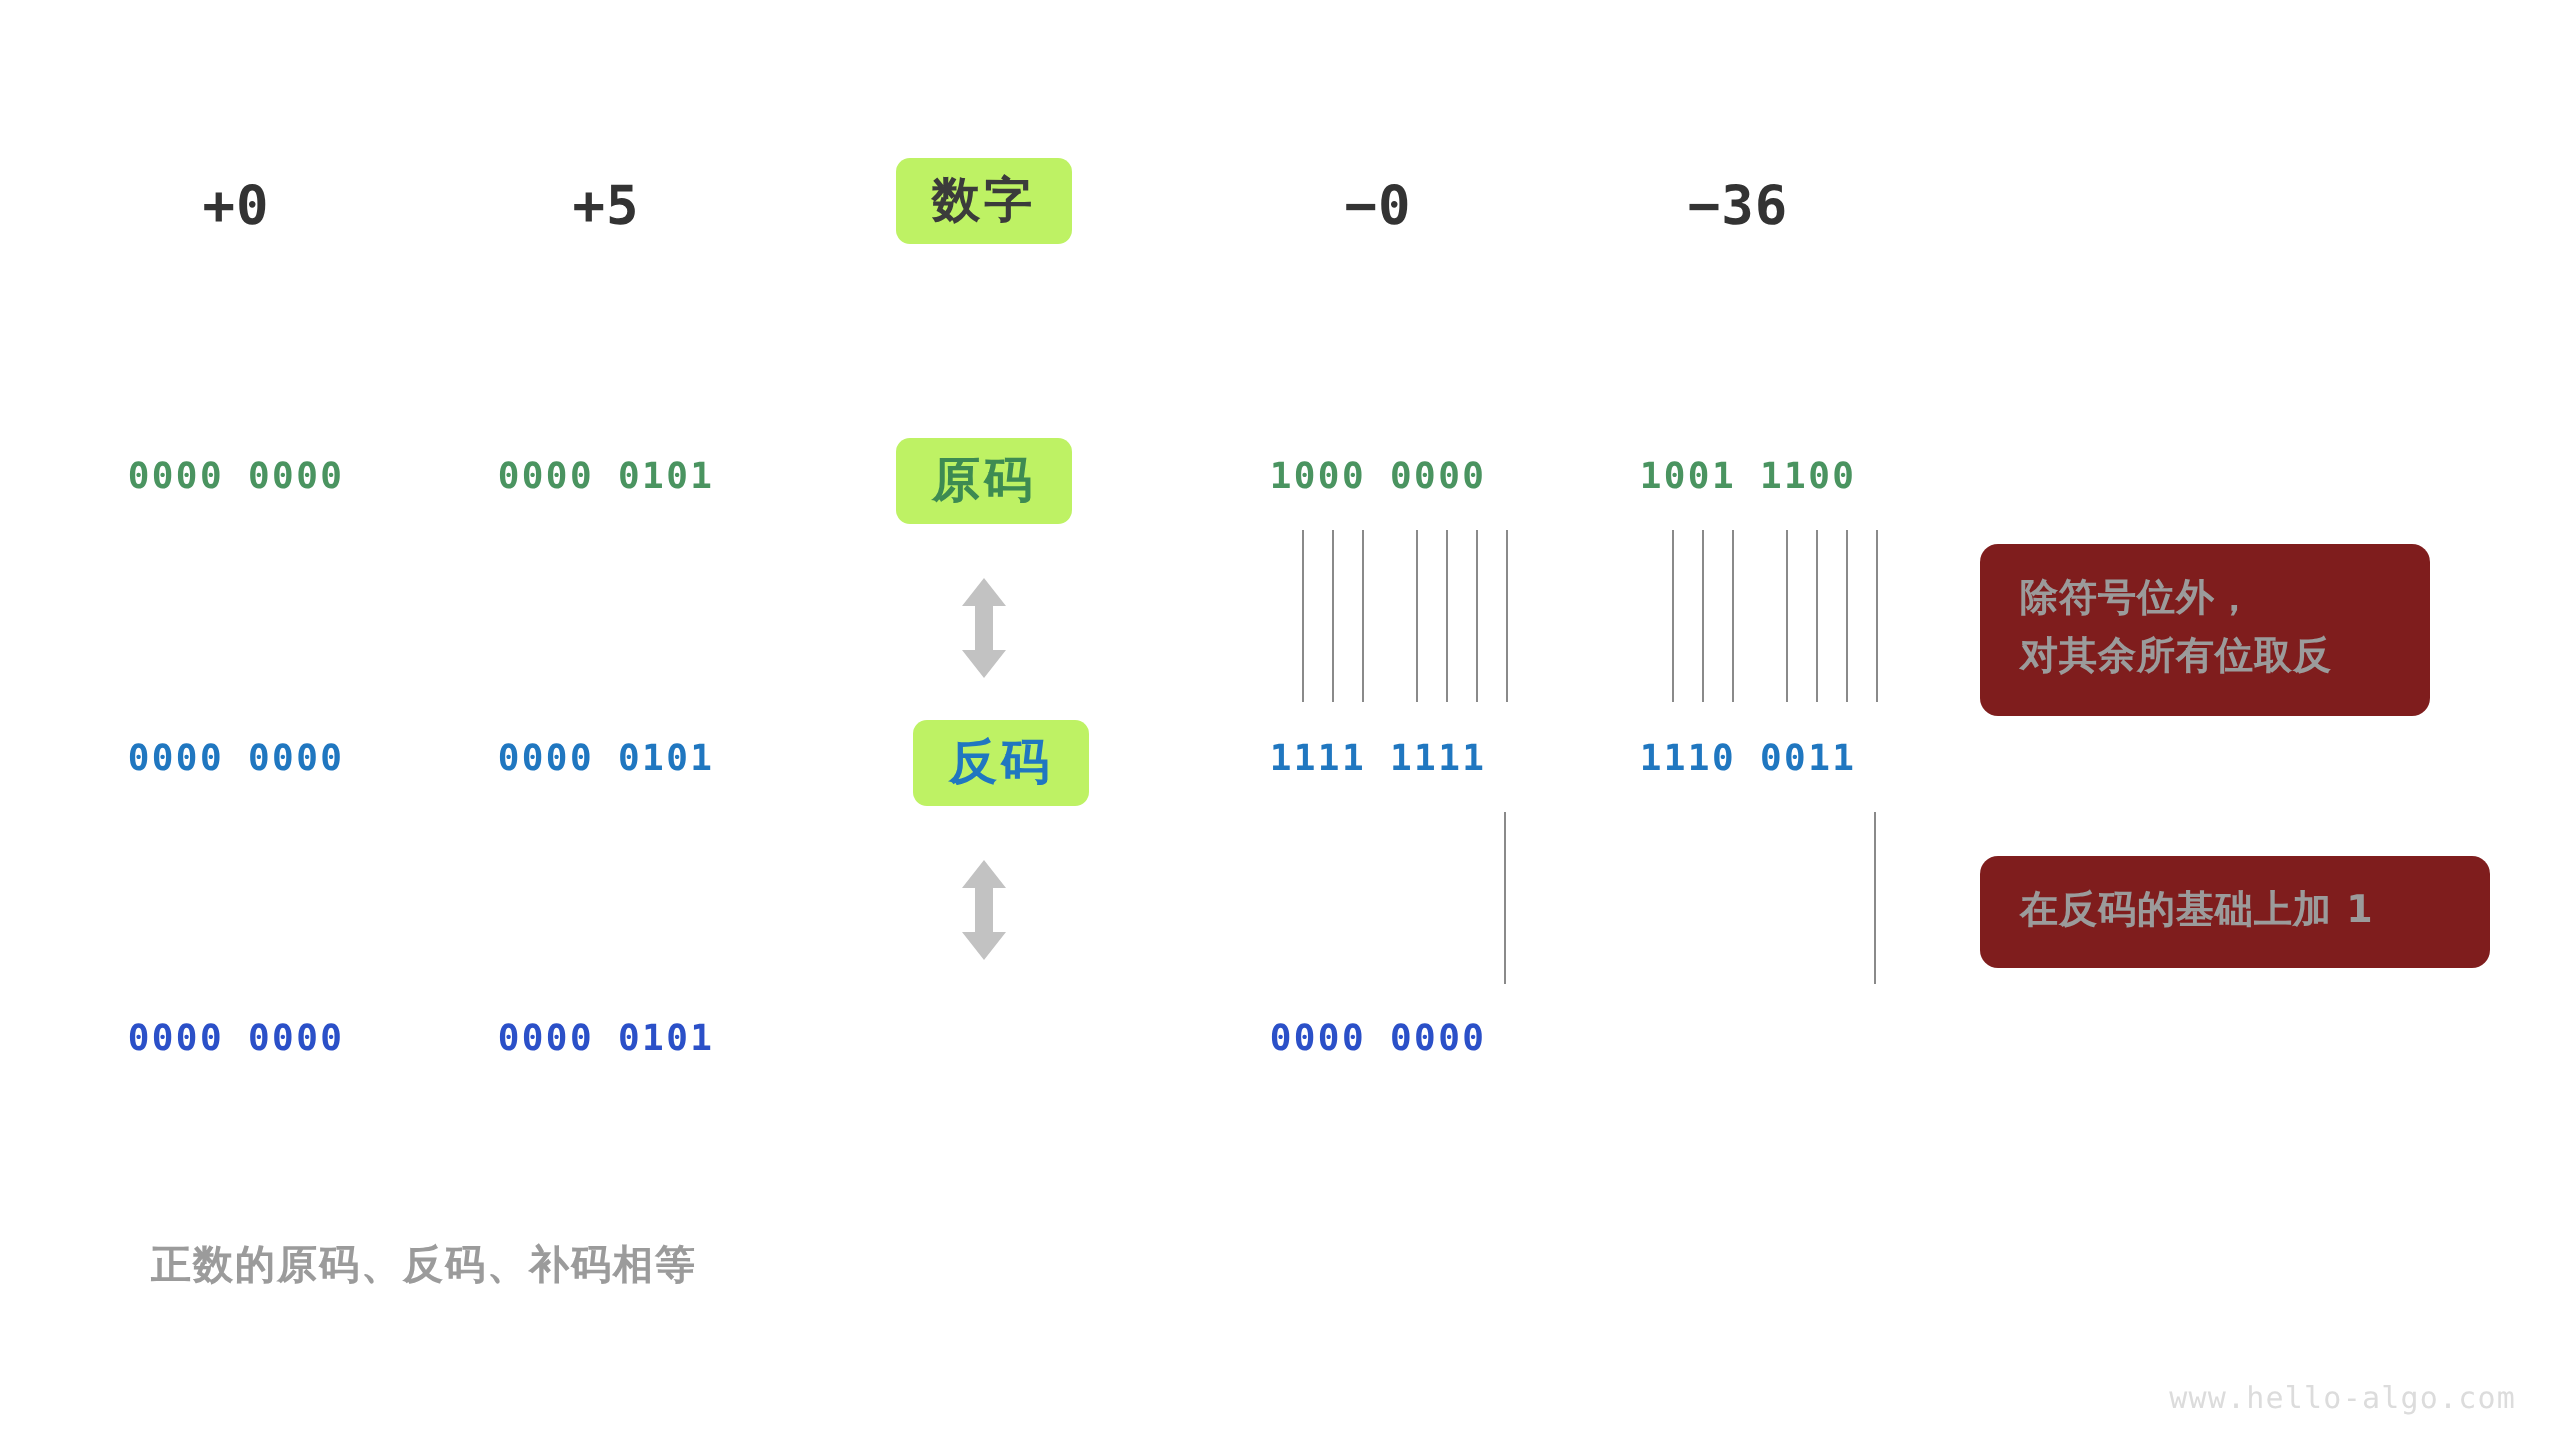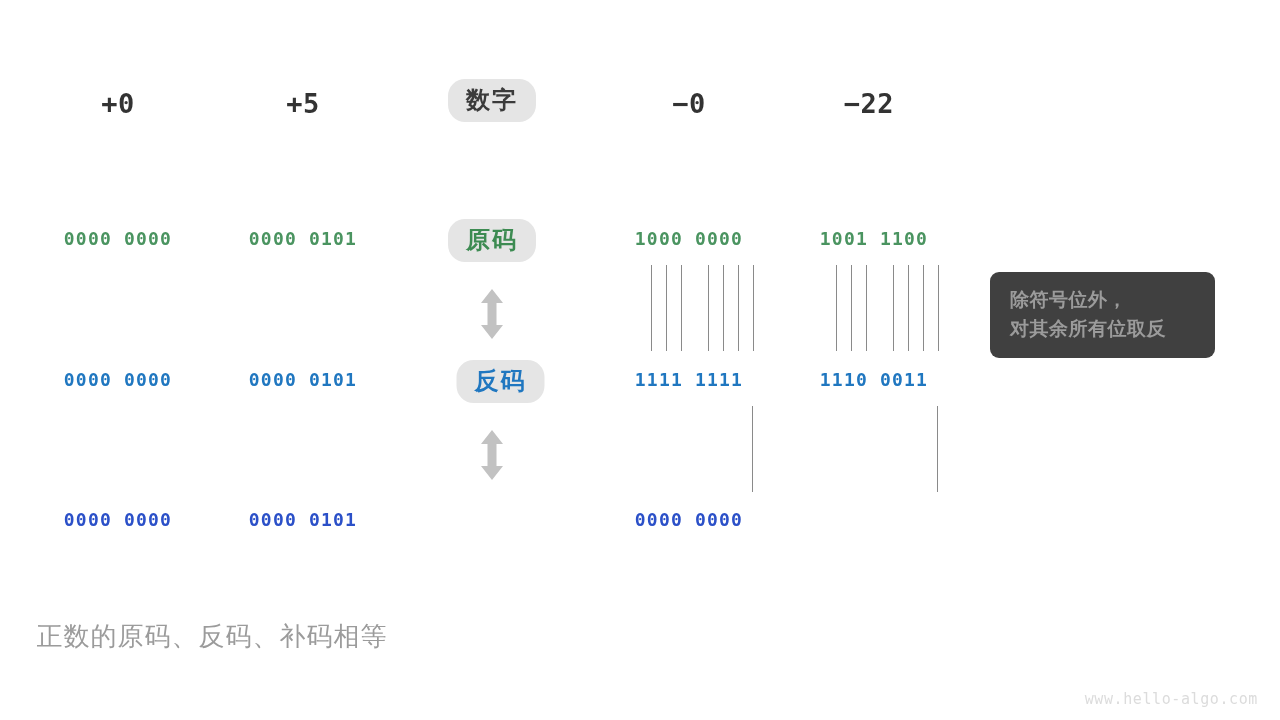--- a/index.html
+++ b/index.html
@@ -33,22 +33,22 @@
     font-family: "DejaVu Sans Mono", monospace;
     font-size: 27px;
     font-weight: bold;
     color: #333333;
     letter-spacing: 0.5px;
   }
 
   
   .badge {
     display: inline-block;
-    background: #e5e5e5;
-    border-radius: 17px;
+    background: #bef264;
+    border-radius: 7px;
     padding: 9px 18px 10px 18px;
     font-family: "DejaVu Sans", sans-serif;
     font-size: 24px;
     font-weight: bold;
     line-height: 1;
     letter-spacing: 2px;
   }
   .badge-dark  { color: #3b3b3b; }
   .badge-green { color: #3d8b52; }
   .badge-blue  { color: #2077c0; }
@@ -74,39 +74,39 @@
 
   
   .darrow {
     position: absolute;
     transform: translateX(-50%);
   }
 
   
   .note {
     position: absolute;
-    background: #404040;
+    background: #7f1d1d;
     border-radius: 9px;
     color: #9b9b9b;
     font-family: "DejaVu Sans", sans-serif;
     font-size: 19px;
     font-weight: bold;
     line-height: 1.55;
     padding: 13px 20px 14px 20px;
     white-space: pre-line;
     letter-spacing: 0.5px;
   }
 
   
   .caption {
     position: absolute;
     color: #9b9b9b;
     font-family: "DejaVu Sans", sans-serif;
-    font-size: 26px;
-    font-weight: normal;
+    font-size: 20px;
+    font-weight: bold;
     white-space: nowrap;
     letter-spacing: 1px;
     transform: translateX(-50%);
   }
 
   
   .watermark {
     position: absolute;
     right: 22px;
     bottom: 12px;
@@ -117,21 +117,21 @@
   }
 </style>
 </head>
 <body>
 
 <div class="canvas">
 
   <div class="cell num-label" style="left:118px; top:88px;">+0</div>
   <div class="cell num-label" style="left:303px; top:88px;">+5</div>
   <div class="cell num-label" style="left:689px; top:88px;">−0</div>
-  <div class="cell num-label" style="left:869px; top:88px;">−22</div>
+  <div class="cell num-label" style="left:869px; top:88px;">−36</div>
   <div class="cell" style="left:492px; top:79px;">
     <span class="badge badge-dark">数字</span>
   </div>
 
   <div class="cell bits bits-green" style="left:118px; top:228px;">0000 0000</div>
   <div class="cell bits bits-green" style="left:303px; top:228px;">0000 0101</div>
   <div class="cell bits bits-green" style="left:689px; top:228px;text-align:center;">1000 0000</div>
   <div class="cell bits bits-green" style="left:874px; top:228px;">1001 1100</div>
   <div class="cell" style="left:492px; top:219px;">
     <span class="badge badge-green">原码</span>
@@ -175,18 +175,19 @@
       <path d="M14 1 L25 15 L18.5 15 L18.5 37 L25 37 L14 51 L3 37 L9.5 37 L9.5 15 L3 15 Z" fill="#c2c2c2"></path>
     </svg>
   </div>
 
   <div class="cell bits bits-indigo" style="left:118px; top:509px;">0000 0000</div>
   <div class="cell bits bits-indigo" style="left:303px; top:509px;">0000 0101</div>
   <div class="cell bits bits-indigo" style="left:689px; top:509px;">0000 0000</div>
 
   <div class="note" style="left:990px; top:272px; width:185px;">除符号位外，
 对其余所有位取反</div>
+  <div class="note" style="left:990px; top:428px; width:215px;">在反码的基础上加 1</div>
 
   <div class="caption" style="left:212px; top:619px;">正数的原码、反码、补码相等</div>
 
   <div class="watermark">www.hello-algo.com</div>
 
 </div>
 
 </body></html>

